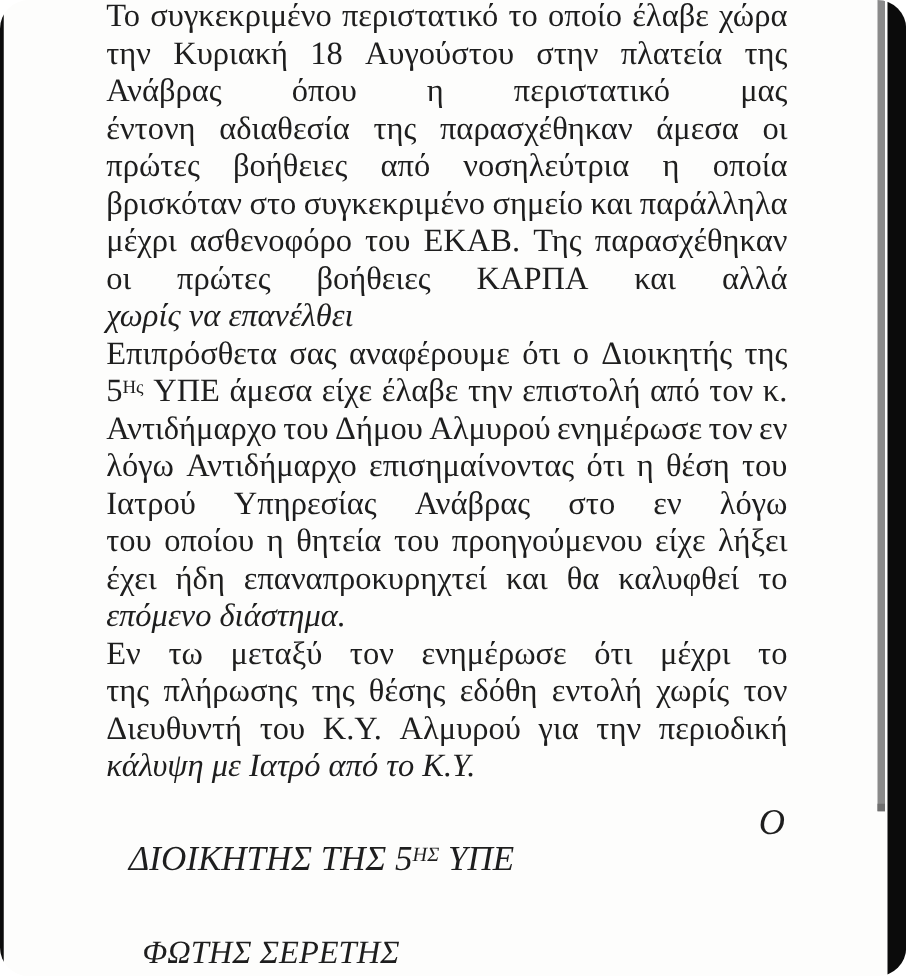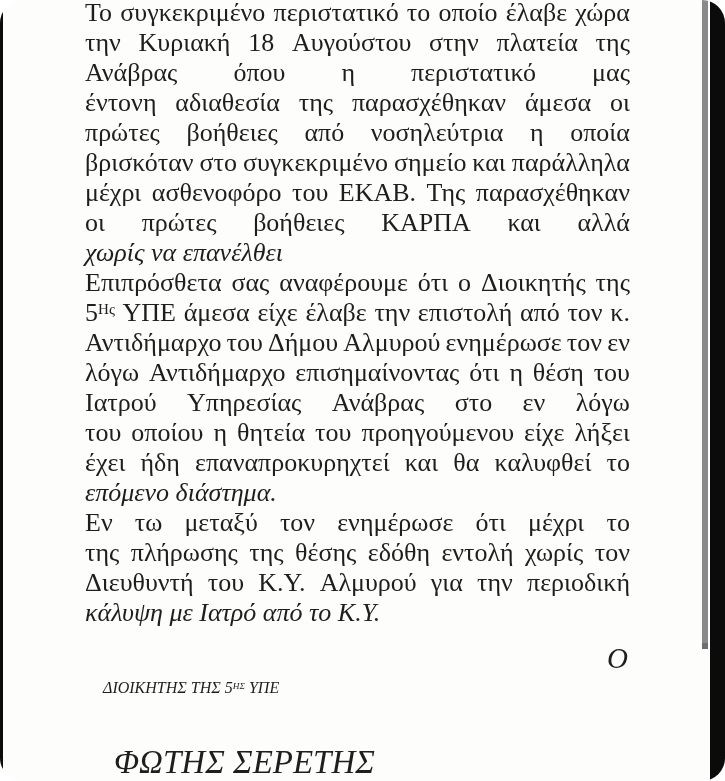--- a/index.html
+++ b/index.html
@@ -51,28 +51,28 @@
     box-sizing: border-box;
     padding-right: 2px;
     text-align: right;
     font-style: italic;
     font-size: 29px;
     line-height: 34px;
   }
   .sig-title {
     position: absolute; left: 103px; top: 673px;
     font-style: italic;
-    font-size: 16px;
+    font-size: 28px;
     line-height: 30px;
     white-space: nowrap;
   }
   .sig-name {
     position: absolute; left: 114px; top: 747px;
     font-style: italic;
-    font-size: 33px;
+    font-size: 26px;
     line-height: 30px;
     white-space: nowrap;
   }
 </style>
 </head>
 <body>
 
 <div class="screen">
 
   <div class="doc-text">

